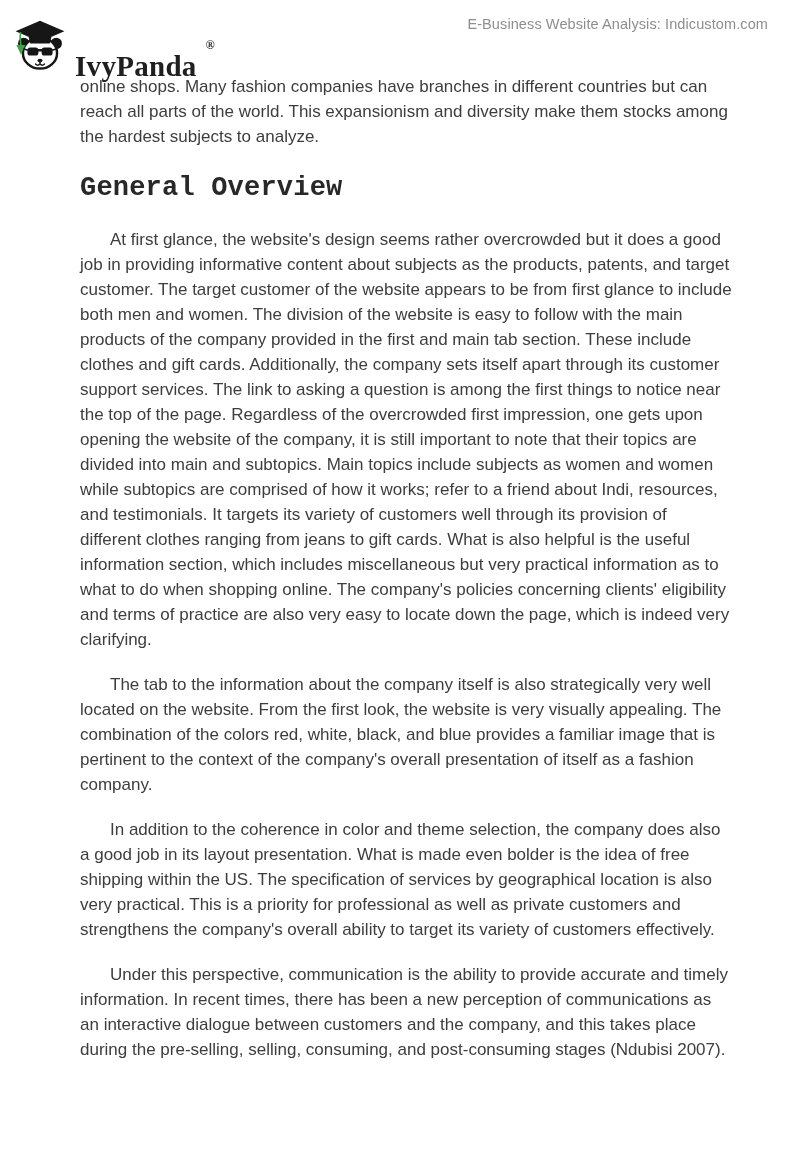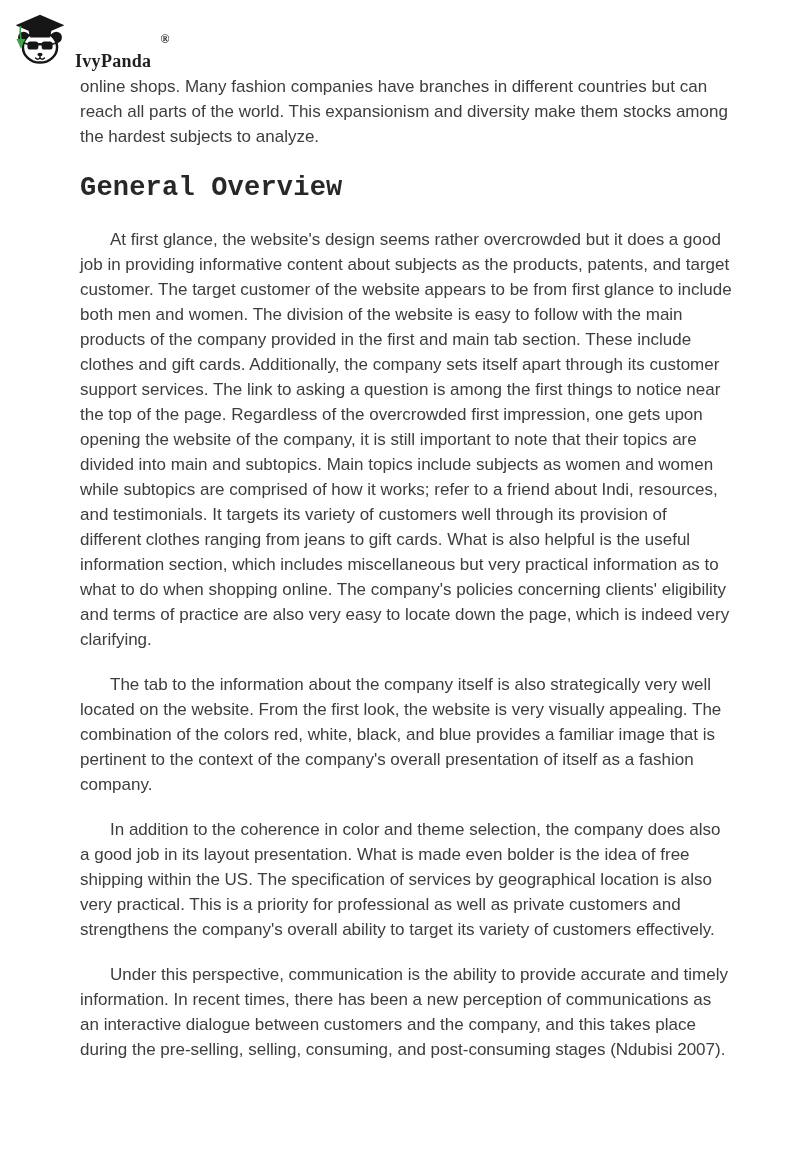--- a/index.html
+++ b/index.html
@@ -22,21 +22,21 @@
     top: 8px;
     left: 14px;
     display: flex;
     align-items: center;
     gap: 9px;
   }
   .logo-glyph { display: block; }
   .logo-text {
     font-family: "Liberation Serif", "DejaVu Serif", serif;
     font-weight: 700;
-    font-size: 18px;
+    font-size: 29px;
     color: #1f1f1f;
     letter-spacing: 0.3px;
     line-height: 1;
     margin-top: 44px;
   }
   .logo-mark {
     font-family: "Liberation Serif", "DejaVu Serif", serif;
     font-weight: 700;
     font-size: 12px;
     color: #1f1f1f;
@@ -111,20 +111,21 @@
           <line x1="17" y1="36.5" x2="11.5" y2="34.5" stroke="#161616" stroke-width="2"></line>
           <line x1="47" y1="36.5" x2="52.5" y2="34.5" stroke="#161616" stroke-width="2"></line>
 
           <ellipse cx="32" cy="49" rx="3.2" ry="2.2" fill="#161616"></ellipse>
           <path d="M32 50.5 L32 53 M26.5 53.5 Q29.2 56.5 32 53.5 Q34.8 56.5 37.5 53.5" fill="none" stroke="#161616" stroke-width="1.8" stroke-linecap="round"></path>
         </svg>
       </span>
       <span class="logo-text">IvyPanda</span>
         <span class="logo-mark">®</span>
     </div>
+    <div class="doc-title">E-Business Website Analysis: Indicustom.com</div>
   </header>
 
   <main class="content">
     <p class="no-indent">online shops. Many fashion companies have branches in different countries but can reach all parts of the world. This expansionism and diversity make them stocks among the hardest subjects to analyze.</p>
 
     <h2>General Overview</h2>
     <p>At first glance, the website's design seems rather overcrowded but it does a good job in providing informative content about subjects as the products, patents, and target customer. The target customer of the website appears to be from first glance to include both men and women. The division of the website is easy to follow with the main products of the company provided in the first and main tab section. These include clothes and gift cards. Additionally, the company sets itself apart through its customer support services. The link to asking a question is among the first things to notice near the top of the page. Regardless of the overcrowded first impression, one gets upon opening the website of the company, it is still important to note that their topics are divided into main and subtopics. Main topics include subjects as women and women while subtopics are comprised of how it works; refer to a friend about Indi, resources, and testimonials. It targets its variety of customers well through its provision of different clothes ranging from jeans to gift cards. What is also helpful is the useful information section, which includes miscellaneous but very practical information as to what to do when shopping online. The company's policies concerning clients' eligibility and terms of practice are also very easy to locate down the page, which is indeed very clarifying.</p>
     <p>The tab to the information about the company itself is also strategically very well located on the website. From the first look, the website is very visually appealing. The combination of the colors red, white, black, and blue provides a familiar image that is pertinent to the context of the company's overall presentation of itself as a fashion company.</p>
     <p>In addition to the coherence in color and theme selection, the company does also a good job in its layout presentation. What is made even bolder is the idea of free shipping within the US. The specification of services by geographical location is also very practical. This is a priority for professional as well as private customers and strengthens the company's overall ability to target its variety of customers effectively.</p>
 

